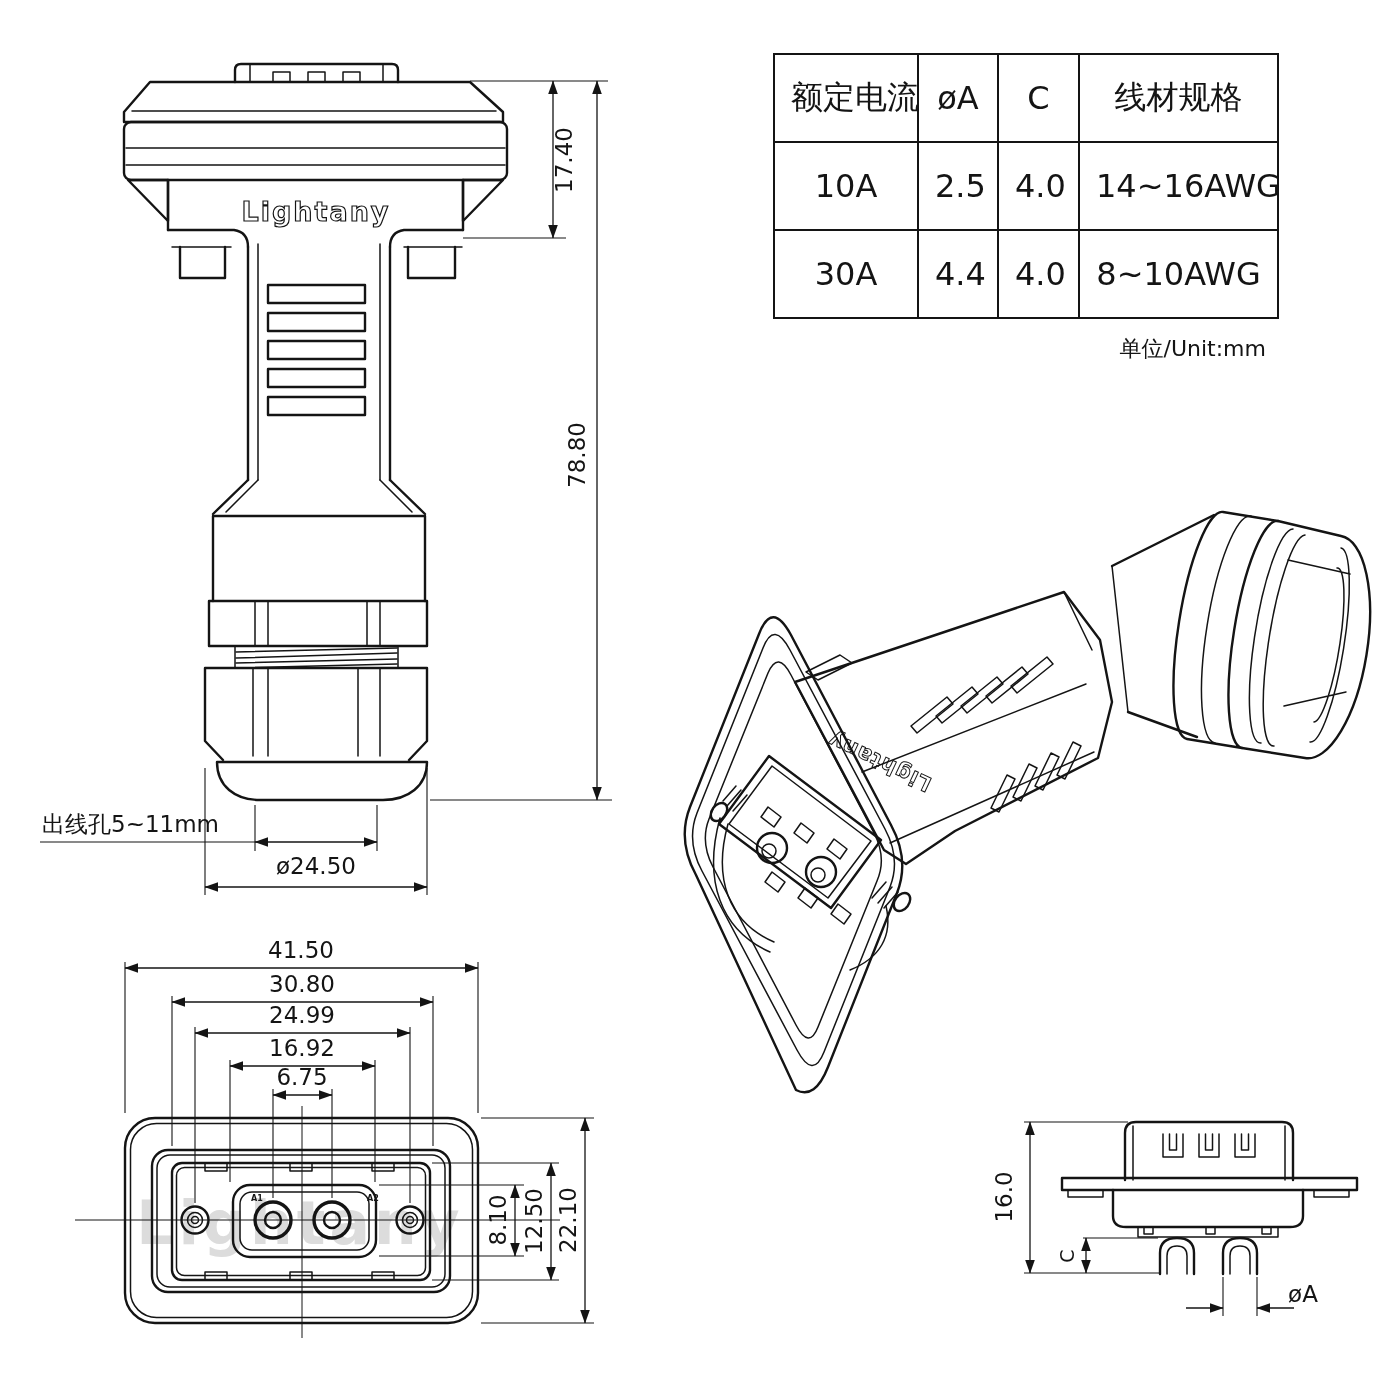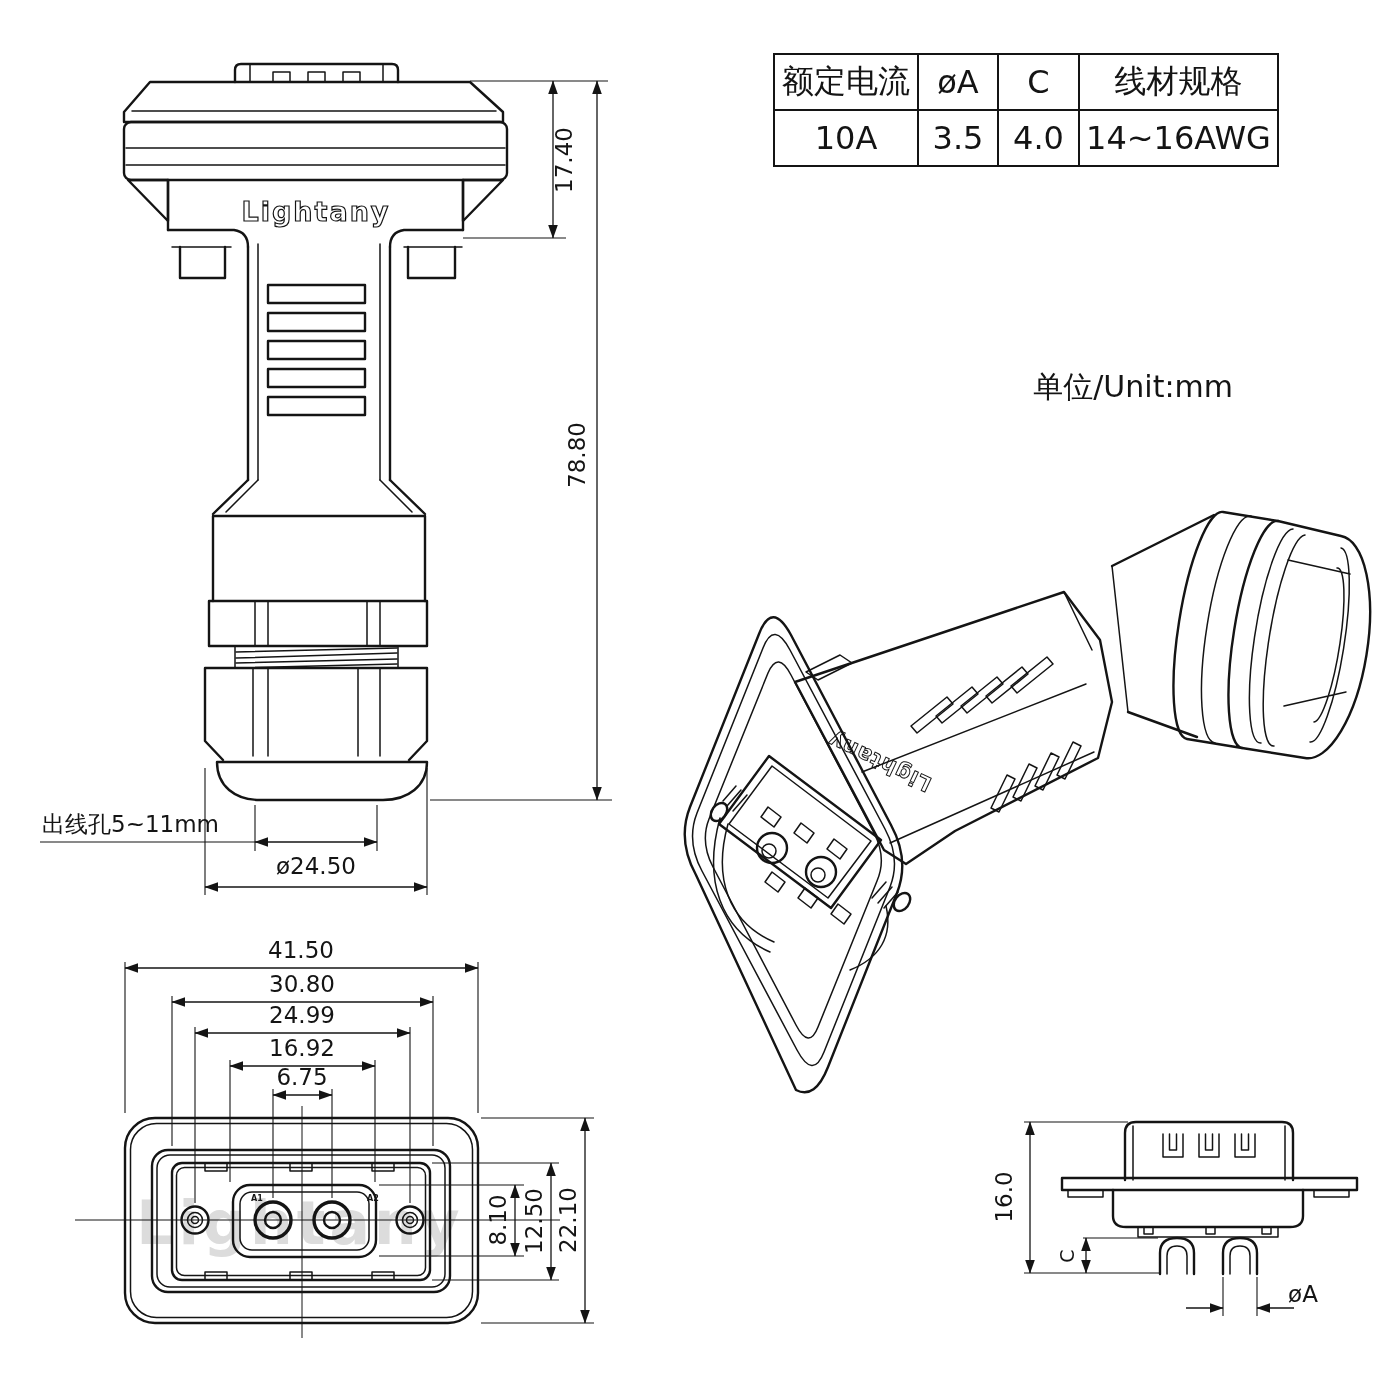--- a/index.html
+++ b/index.html
@@ -13,23 +13,23 @@
   .d {stroke:#141414;stroke-width:1.3;fill:none;}
   .e {stroke:#141414;stroke-width:1.1;fill:none;}
   .cl{stroke:#141414;stroke-width:1.0;fill:none;}
   .dt {font-size:23px;fill:#141414;}
   .dts{font-size:19px;fill:#141414;}
   .logo{stroke:#141414;fill:none;stroke-width:1.2;font-weight:bold;font-size:27px;letter-spacing:2px;}
   .logoiso{stroke:#141414;fill:none;stroke-width:1;font-weight:bold;font-size:21px;letter-spacing:1px;}
   .wm{fill:#dcdcdc;font-size:60px;font-weight:bold;letter-spacing:4px;}
   .pl{font-size:8px;fill:#141414;font-weight:bold;}
   table.spec{position:absolute;left:773px;top:53px;width:504px;border-collapse:collapse;table-layout:fixed;background:#fff;}
-  table.spec td,table.spec th{border:2.5px solid #141414;height:54px;padding:0;text-align:center;
+  table.spec td,table.spec th{border:2.5px solid #141414;height:54px;padding:16px;text-align:center;
       font-size:32px;font-weight:normal;color:#141414;white-space:nowrap;overflow:hidden;}
-  .unitnote{position:absolute;left:731px;top:334px;width:502px;text-align:right;font-size:30px;color:#141414;margin-top:33px;}
+  .unitnote{position:absolute;left:764px;top:334px;width:502px;text-align:right;font-size:22px;color:#141414;}
 </style>
 </head>
 <body>
 
 <div id="page">
 
 <svg width="1400" height="1400" viewBox="0 0 1400 1400">
   <defs>
     <marker id="arr" viewBox="0 0 10 10" refX="9.2" refY="5" markerWidth="11" markerHeight="11" orient="auto-start-reverse">
       <path d="M0,1.6 L9.6,5 L0,8.4 Z" fill="#141414"></path>
@@ -271,21 +271,27 @@
       </colgroup>
   <tbody>
         <tr>
     <th>额定电流</th>
     <th>øA</th>
     <th>C</th>
     <th>线材规格</th>
   </tr>
   <tr>
     <td>10A</td>
-    <td>3.5</td>
+    <td>2.5</td>
     <td>4.0</td>
     <td>14~16AWG</td>
+  </tr>
+  <tr>
+    <td>30A</td>
+    <td>4.4</td>
+    <td>4.0</td>
+    <td>8~10AWG</td>
   </tr>
 </tbody>
     </table>
 <div class="unitnote">单位/Unit:mm</div>
 
 </div>
 
 </body></html>

